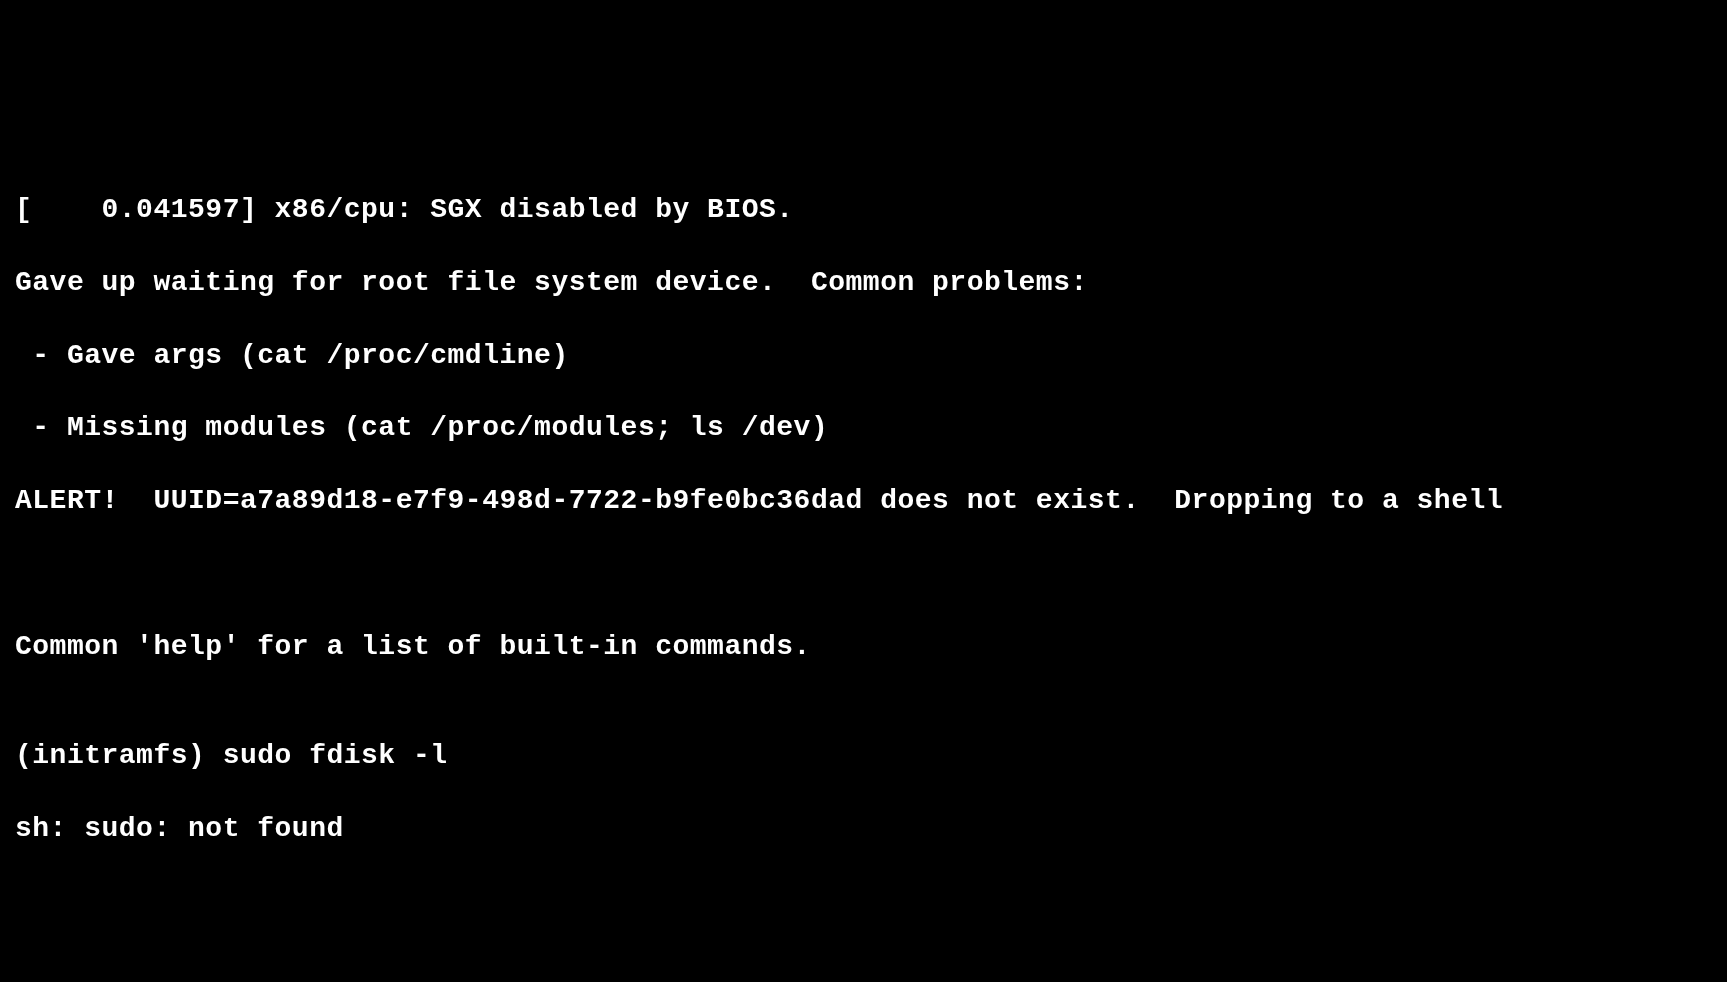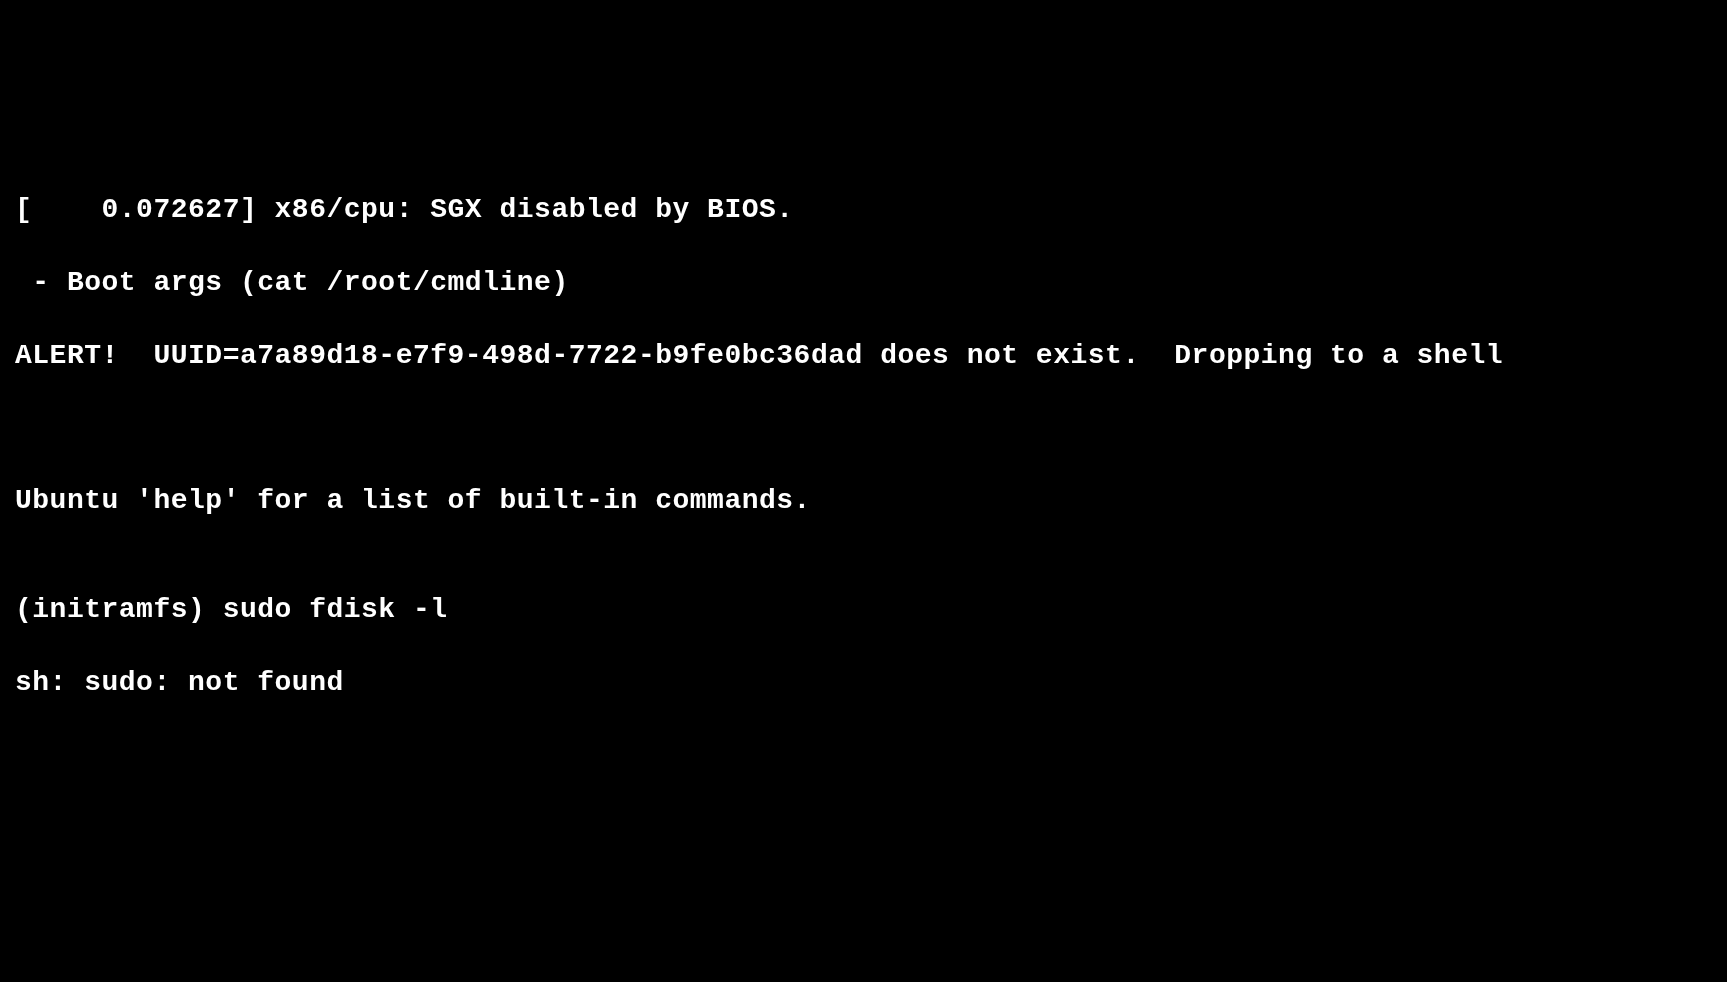--- a/index.html
+++ b/index.html
@@ -24,26 +24,28 @@
     .terminal-line {
       display: block;
     }
   </style>
 </head>
 <body>
 
 
 
 <div>
-<span class="terminal-line">[    0.072627] x86/cpu: SGX disabled by BIOS.</span>
-<span class="terminal-line"> - Boot args (cat /root/cmdline)</span>
+<span class="terminal-line">[    0.041597] x86/cpu: SGX disabled by BIOS.</span>
+<span class="terminal-line">Gave up waiting for root file system device.  Common problems:</span>
+<span class="terminal-line"> - Gave args (cat /proc/cmdline)</span>
+<span class="terminal-line"> - Missing modules (cat /proc/modules; ls /dev)</span>
 <span class="terminal-line">ALERT!  UUID=a7a89d18-e7f9-498d-7722-b9fe0bc36dad does not exist.  Dropping to a shell</span>
 <span class="terminal-line"></span>
 <span class="terminal-line"></span>
-<span class="terminal-line">Ubuntu 'help' for a list of built-in commands.</span>
+<span class="terminal-line">Common 'help' for a list of built-in commands.</span>
 <span class="terminal-line"></span>
 <span class="terminal-line">(initramfs) sudo fdisk -l</span>
 <span class="terminal-line">sh: sudo: not found</span>
 
 </div>
 
 
 
 
 </body></html>

